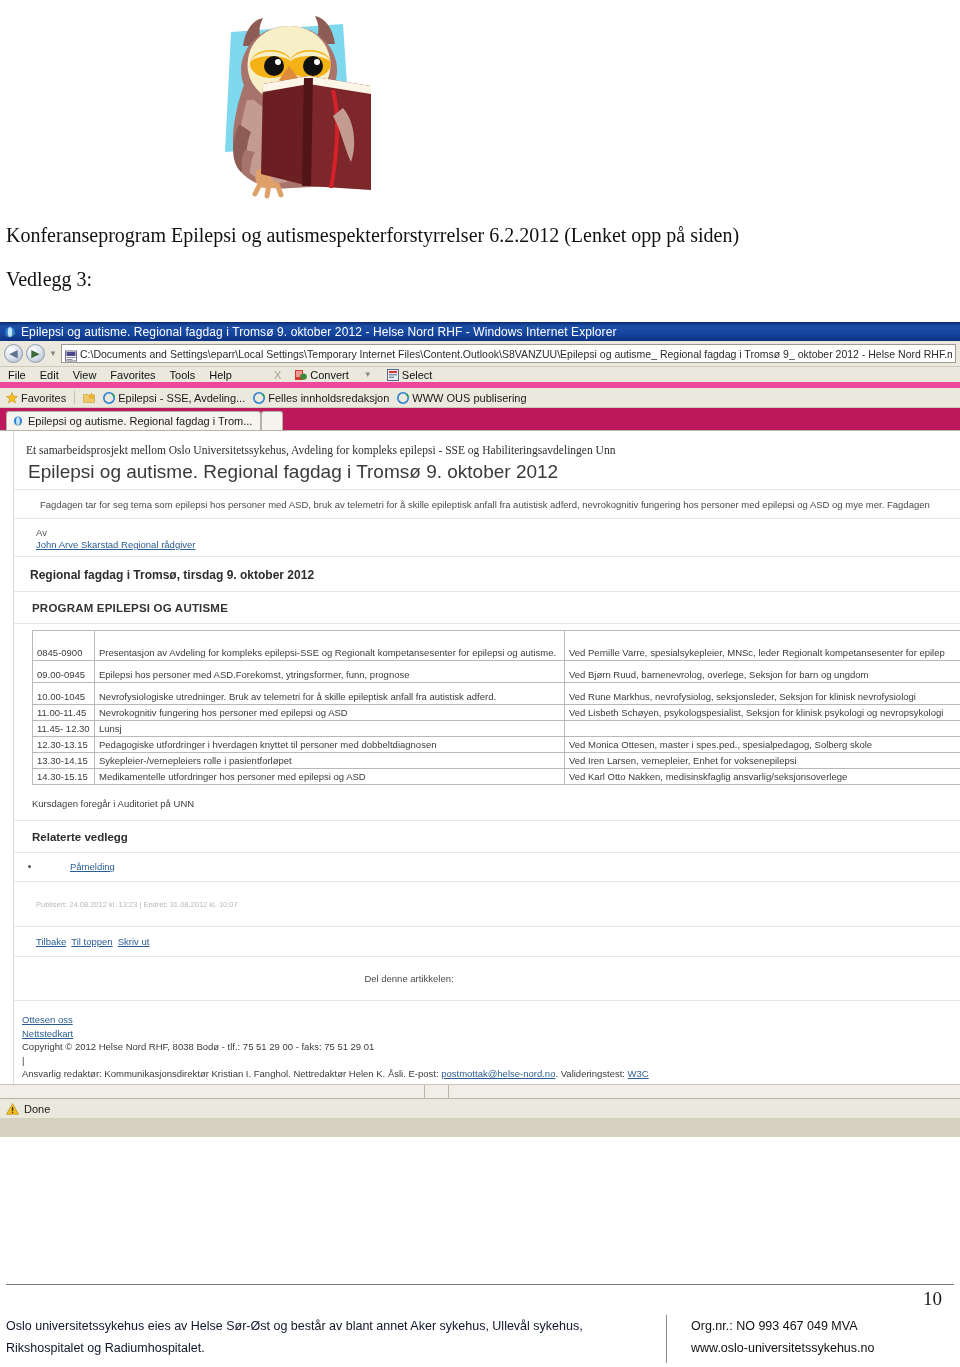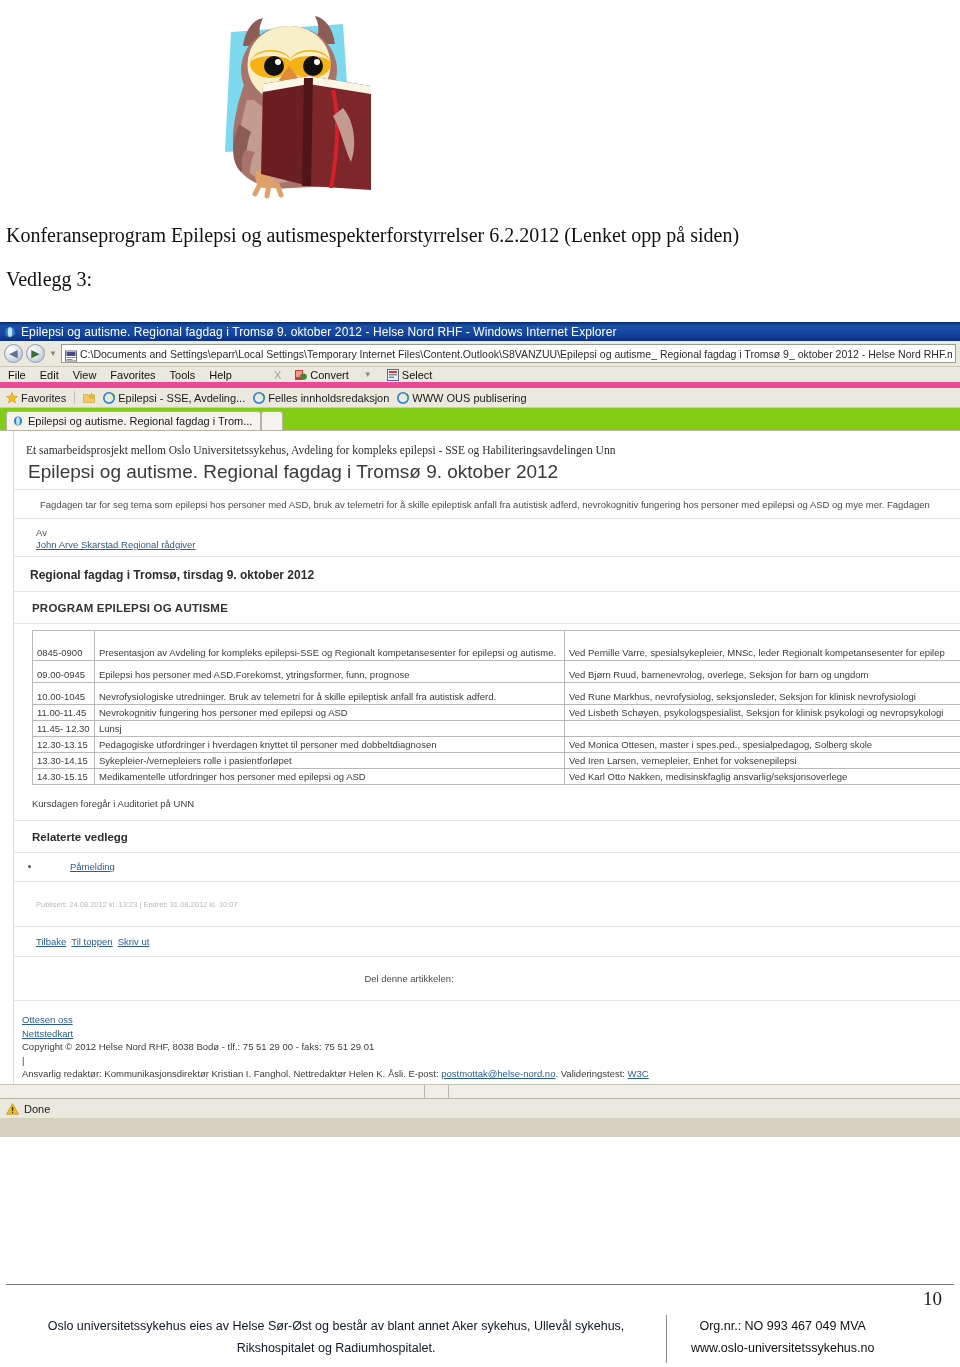--- a/index.html
+++ b/index.html
@@ -68,21 +68,21 @@
   
   .favrow {
     height:20px; background:#ebe8dd; display:flex; align-items:center; padding:0 6px; gap:8px;
     border-bottom:1px solid #cfcabb;
     font-family:"Liberation Sans", sans-serif; font-size:11px; color:#1a1a1a;
   }
   .favsep { width:1px; height:13px; background:#c3bfb1; }
   .favitem { display:flex; align-items:center; gap:3px; white-space:nowrap; }
 
   
-  .tabrow { height:22px; background:#84cc16; display:flex; align-items:flex-end; padding-left:6px; gap:0; }
+  .tabrow { height:22px; background:#be185d; display:flex; align-items:flex-end; padding-left:6px; gap:0; }
   .tab {
     height:19px; background:#f6f4ee; border:1px solid #b6b1a2; border-bottom:none;
     border-radius:3px 3px 0 0; display:flex; align-items:center; gap:4px; padding:0 8px 0 5px;
     font-family:"Liberation Sans", sans-serif; font-size:11px; color:#1b1b1b; white-space:nowrap;
   }
   .tab.small { width:22px; padding:0; }
 
   
   .viewport { background:#ffffff; height:654px; position:relative; overflow:hidden;
               border-top:1px solid #b8b4a6; }
@@ -122,21 +122,21 @@
   .hscroll { height:14px; background:#f0eee6; border-top:1px solid #c6c2b4; position:relative; }
   .hscroll .tick { position:absolute; left:0; top:0; bottom:0; width:1px; background:#b9b5a8; }
 
   
   .statusbar { height:20px; background:#ebe8dd; border-top:1px solid #b8b4a6;
                display:flex; align-items:center; gap:5px; padding-left:6px;
                font-family:"Liberation Sans", sans-serif; font-size:11px; color:#1b1b1b; }
   .warn-ico { width:13px; height:12px; flex:0 0 auto; }
 
   
-  #page-footer { position:absolute; left:0; top:1284px; width:960px;text-align:center; }
+  #page-footer { position:absolute; left:0; top:1284px; width:960px; }
   .fhr { height:1px; background:#7a7a7a; margin:0 6px 0 6px; }
   .pgnum { position:absolute; right:18px; top:4px; font-family:"Liberation Serif", serif; font-size:19px; color:#1a1a1a; }
   .fbody { display:flex; padding:30px 6px 0 6px; }
   .fleft { width:660px; font-family:"Liberation Sans", sans-serif; font-size:12.5px; line-height:22px; color:#0f172a; }
   .fdiv { width:1px; background:#8c8c8c; margin:0 24px 0 0; height:48px; }
   .fright { font-family:"Liberation Sans", sans-serif; font-size:12.5px; line-height:22px; color:#111; }
 </style>
 </head>
 <body>
 

